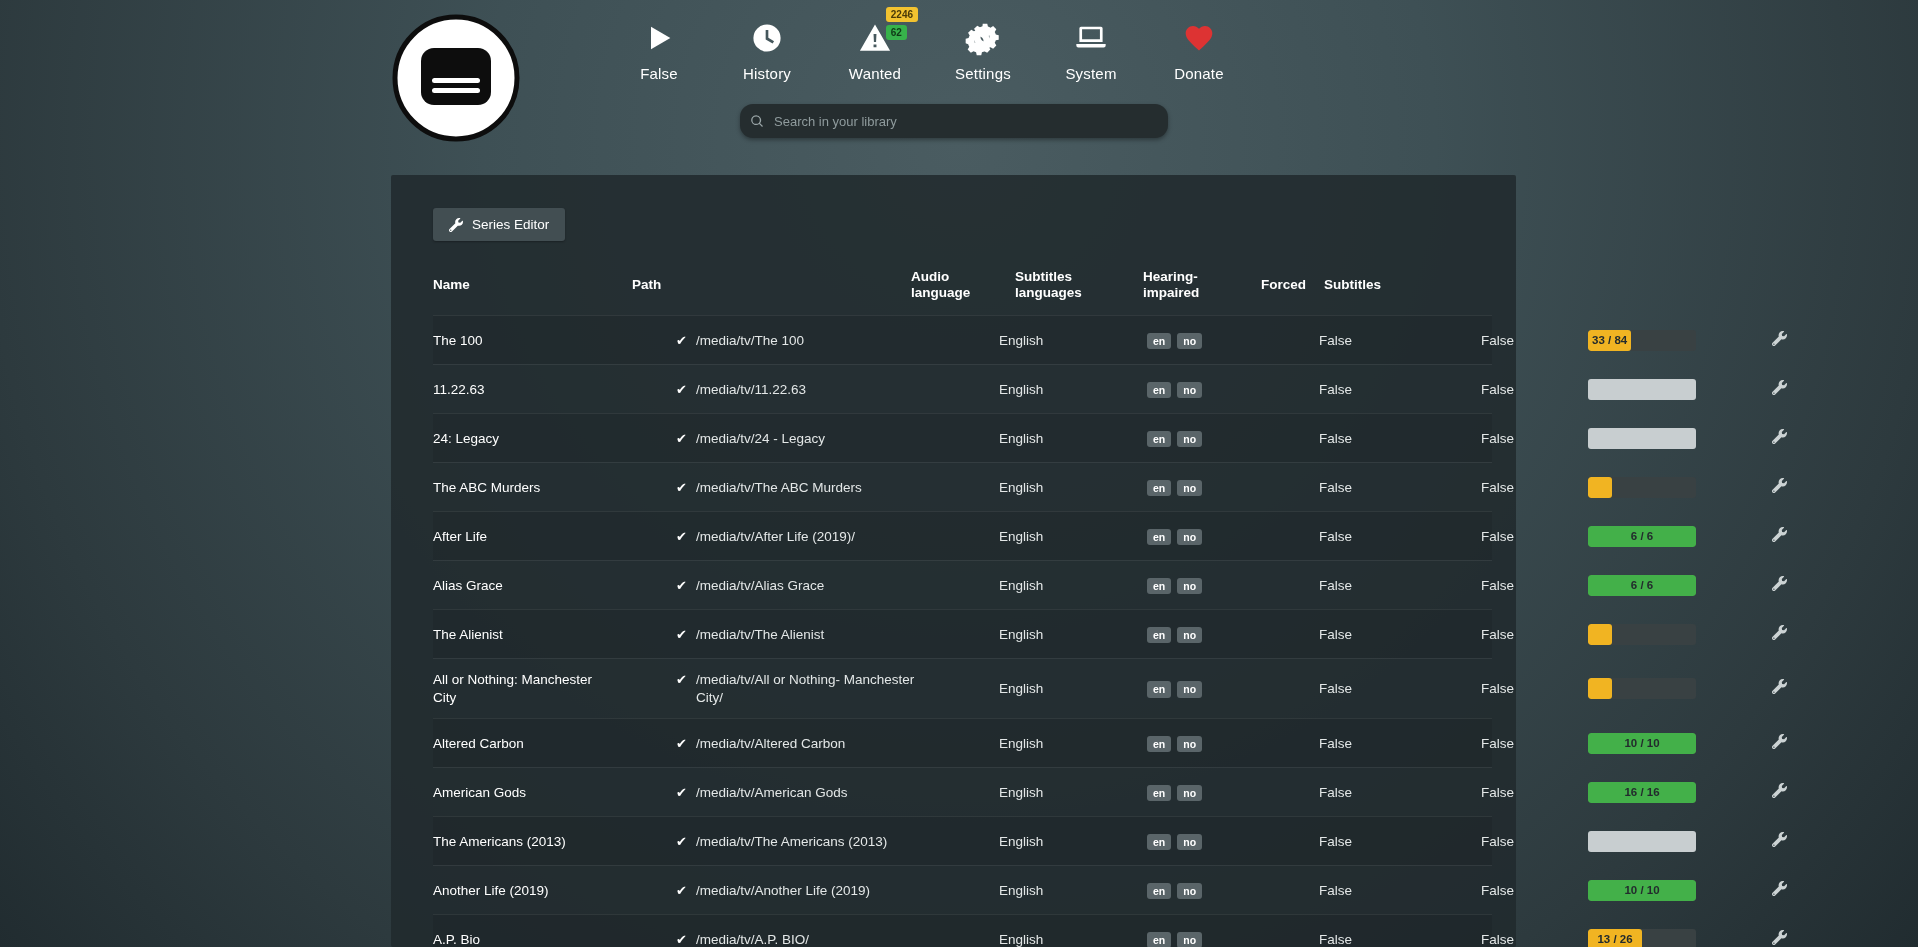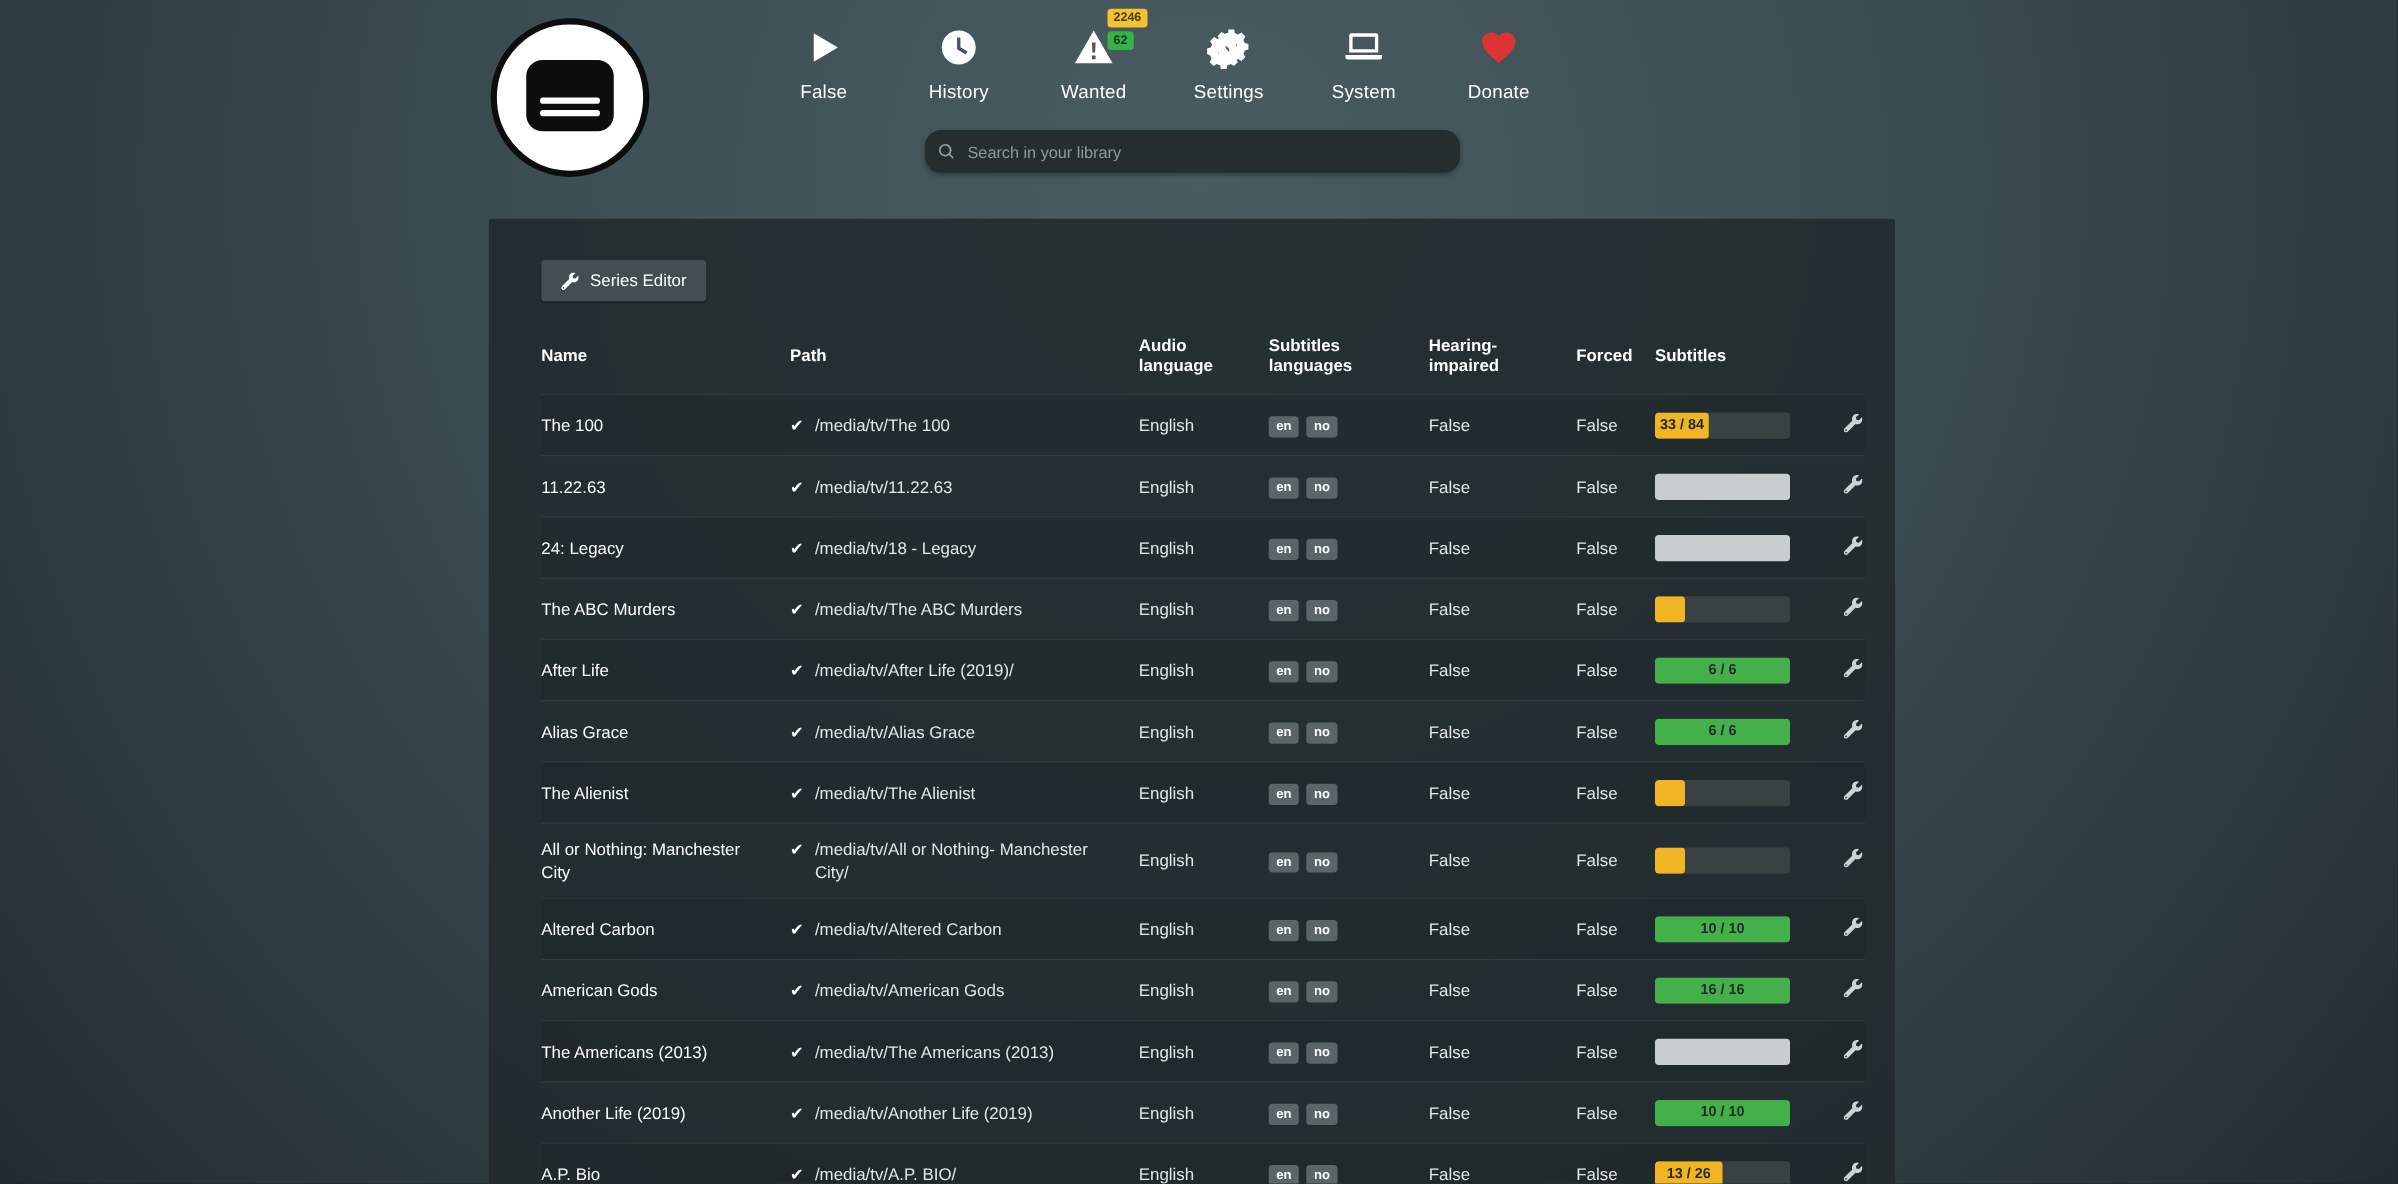--- a/index.html
+++ b/index.html
@@ -55,21 +55,21 @@
 
   .table { margin:24px 24px 0 42px; color:#e3e7e7; font-size:13.5px; }
   .grid-row {
     display:grid;
     grid-template-columns:199px 279px 104px 128px 118px 63px 140px 1fr;
     align-items:center;
   }
   .cell { padding:12px 14px 12px 0; line-height:1.3; }
   .thead { font-weight:bold; color:#fff; }
   .thead .cell { padding-top:4px; padding-bottom:14px; line-height:1.2; }
-  .row { border-top:1px solid rgba(255,255,255,0.07); min-height:48px; }
+  .row { border-top:1px solid rgba(255,255,255,0.07); min-height:48px;gap:44px; }
   .row:nth-child(odd) { background:rgba(0,0,0,0.08); }
 
   .c-name { color:#fff; cursor:pointer; }
   .c-path { display:flex; gap:9px; align-items:flex-start; }
   .check { color:#fff; font-size:13px; line-height:1.35; }
 
   .lang-badge {
     display:inline-block; color:#fff; font-size:10.5px; font-weight:600;
     padding:2px 6px; border-radius:3px; margin-right:6px; line-height:1.2;
   }
@@ -268,21 +268,21 @@
                   <path d="M507.73 109.1c-2.24-9.03-13.54-12.09-20.12-5.51l-74.36 74.36-67.88-11.31-11.31-67.88 74.36-74.36c6.62-6.62 3.43-17.9-5.66-20.16-47.38-11.74-99.55.91-136.58 37.93-39.64 39.64-50.55 97.1-34.05 147.2L18.74 402.76c-24.99 24.99-24.99 65.51 0 90.5 24.99 24.99 65.51 24.99 90.5 0l213.21-213.21c50.12 16.71 107.47 5.68 147.37-34.22 37.07-37.07 49.7-89.32 37.91-136.73zM64 472c-13.25 0-24-10.75-24-24 0-13.26 10.75-24 24-24s24 10.74 24 24c0 13.25-10.75 24-24 24z"></path>
                 </svg>
       </span>
     </div>
   </div>
 
   <div class="row grid-row">
     <div class="cell c-name">24: Legacy</div>
     <div class="cell c-path">
       <span class="check">✔</span>
-      <span class="path-text">/media/tv/18 - Legacy</span>
+      <span class="path-text">/media/tv/24 - Legacy</span>
     </div>
     <div class="cell c-audio">English</div>
     <div class="cell c-langs"><span class="lang-badge" style="background: rgb(90, 101, 105);">en</span><span class="lang-badge" style="background: rgb(90, 101, 105);">no</span></div>
     <div class="cell c-hi">False</div>
     <div class="cell c-forced">False</div>
     <div class="cell c-subs">
       <div class="progress empty" style="background: rgb(200, 206, 208);">
         <div class="progress-fill">
                   <span class="progress-label">0 / 0</span>
                 </div>

